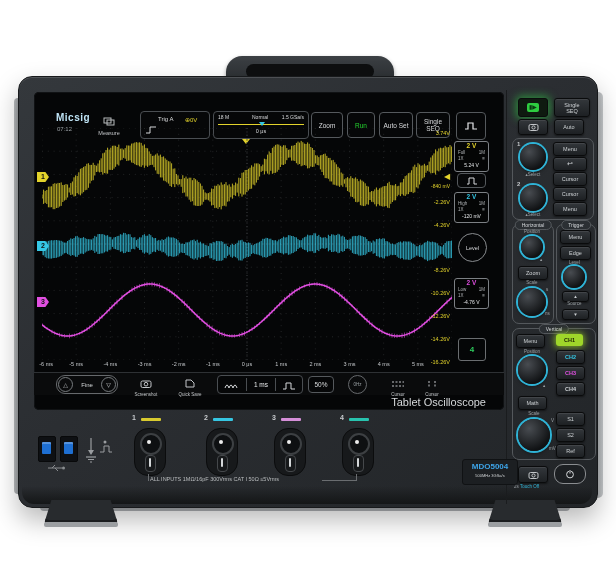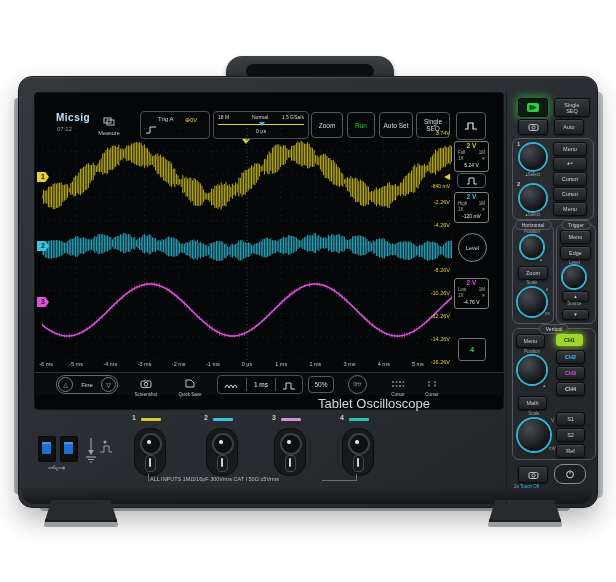--- a/index.html
+++ b/index.html
@@ -955,21 +955,21 @@
     </svg>
     <div style="color:#c3c6c9;font-size:4.5px;">Cursor</div>
   </div>
   <div class="abs" style="left:418px;top:374px;width:28px;text-align:center;">
     <svg width="10" height="8">
       <line x1="2" y1="1" x2="2" y2="7" stroke="#c3c6c9" stroke-width="1" stroke-dasharray="2 1.5"></line>
       <line x1="8" y1="1" x2="8" y2="7" stroke="#c3c6c9" stroke-width="1" stroke-dasharray="2 1.5"></line>
     </svg>
     <div style="color:#c3c6c9;font-size:4.5px;">Cursor</div>
   </div>
-  <div class="abs" style="left:318px;top:396px;width:156px;color:#d5d8da;font-size:13px;">Tablet Oscilloscope</div>
+  <div class="abs" style="left:330px;top:396px;width:156px;text-align:right;color:#d5d8da;font-size:11px;">Tablet Oscilloscope</div>
 
   <div class="abs panel-seam"></div>
 
   <div class="abs pb" style="left:518px;top:98px;width:28px;height:17px;background:#0f1a10;box-shadow:0 0 8px 2px rgba(45,215,70,.55);">
     <span style="display:block;width:12px;height:9px;background:#2ecc40;border-radius:2px;color:#0c3a12;font-size:6px;line-height:9px;">▮▶</span>
   </div>
   <div class="abs pb" style="left:554px;top:98px;width:28px;height:17px;padding:0 3px;">Single SEQ</div>
   <div class="abs pb" style="left:518px;top:119px;width:28px;height:14px;">
     <svg width="11" height="8">
       <rect x="1" y="1.5" width="9" height="6" rx="1.5" fill="none" stroke="#c3c6c9" stroke-width="1"></rect>
@@ -1105,13 +1105,17 @@
       <span class="bnc-dot"></span>
     <span class="bnc-slot"></span>
       <span class="bnc-pin"></span>
   </div>
 
   <div class="abs" style="left:148px;top:474px;width:1px;height:7px;background:#6a6d70;"></div>
   <div class="abs" style="left:356px;top:474px;width:1px;height:7px;background:#6a6d70;"></div>
   <div class="abs" style="left:322px;top:480px;width:35px;height:1px;background:#6a6d70;"></div>
   <div class="abs" style="left:150px;top:476px;width:172px;color:#b9bcbe;font-size:5.5px;">ALL INPUTS 1MΩ/16pF 300Vrms CAT I    50Ω  ≤5Vrms</div>
 
+  <div class="abs badge" style="left:462px;top:459px;width:54px;height:24px;">
+    <div style="color:#3da4e8;font-size:8px;font-weight:bold;line-height:13px;">MDO5004</div>
+    <div style="color:#cfd2d4;font-size:4px;line-height:5px;">500MHz  3GSa/s</div>
+  </div>
 </div>
 
 </body></html>

